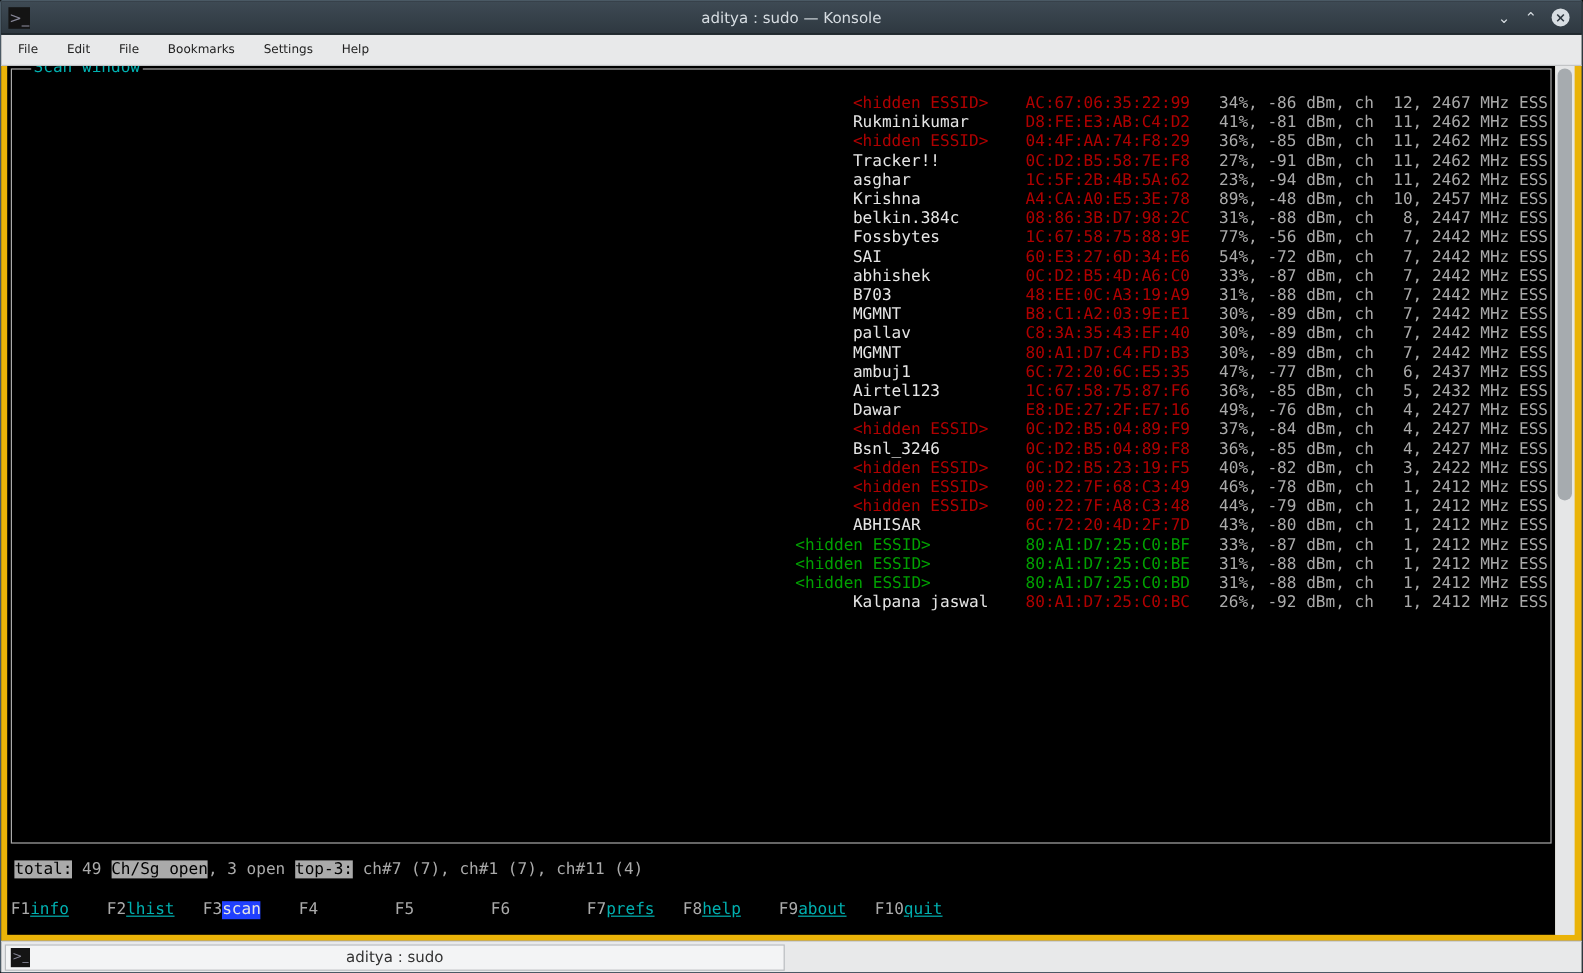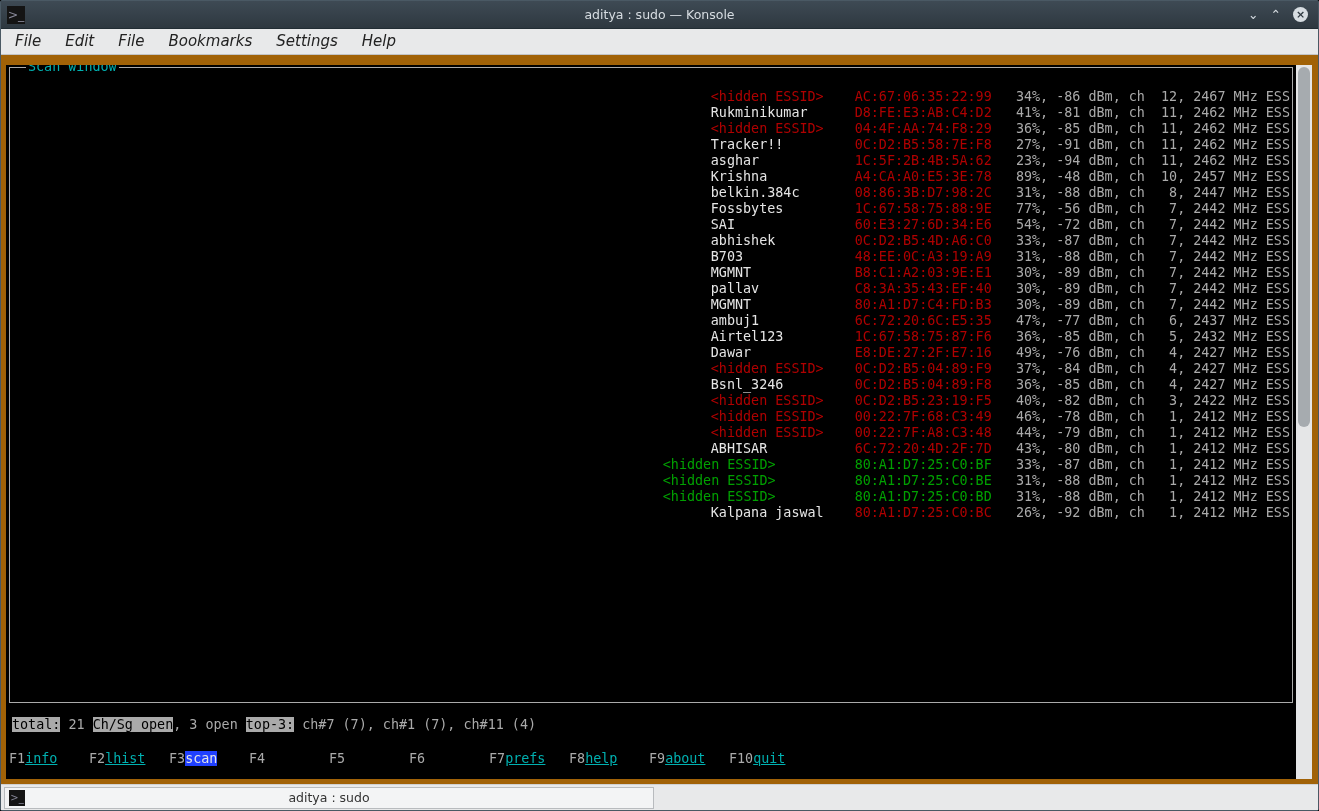--- a/index.html
+++ b/index.html
@@ -49,33 +49,32 @@
   .titlebar .controls span { cursor:default; }
   .ctrl-close {
     width:15px; height:15px; border-radius:50%; background:#d7dde2; color:#2e3840;
     display:flex; align-items:center; justify-content:center; font-size:11px; font-weight:bold;
   }
   .menubar {
     height:26px;
     background:#e8e9ea;
     color:#222;
     font-family:"Segoe UI","DejaVu Sans",sans-serif;
-    font-size:15px;
-    display:flex; align-items:flex-start;
+    font-size:10px;
+    display:flex; align-items:center;
     gap:0;
     padding:0 2px;
     border-bottom:1px solid #c2c4c6;
-    font-style:italic;
   }
   .menubar .item { padding:3px 12px; }
   .content-wrap {
     flex:1;
     display:flex;
-    background:#a16207;
-    padding:10px 6px 5px 5px;
+    background:#eab308;
+    padding:0 6px 5px 5px;
   }
   .terminal {
     flex:1;
     background:#000;
     color:#aaa;
     position:relative;
     white-space:pre;
     line-height:16px;
     letter-spacing:0px;
     padding:0;
@@ -168,21 +167,21 @@
 
   <div class="content-wrap">
     <div class="terminal">
 
       <div class="box">
         <span class="box-title">Scan window</span>
       </div>
 
       <div class="rows" id="rows"><div class="row"><span class="essid-red">&lt;hidden ESSID&gt; </span><span class="mac-red">AC:67:06:35:22:99</span><span class="stats">   34%, -86 dBm, ch  12, 2467 MHz ESS</span></div><div class="row"><span class="essid-white">Rukminikumar   </span><span class="mac-red">D8:FE:E3:AB:C4:D2</span><span class="stats">   41%, -81 dBm, ch  11, 2462 MHz ESS</span></div><div class="row"><span class="essid-red">&lt;hidden ESSID&gt; </span><span class="mac-red">04:4F:AA:74:F8:29</span><span class="stats">   36%, -85 dBm, ch  11, 2462 MHz ESS</span></div><div class="row"><span class="essid-white">Tracker!!      </span><span class="mac-red">0C:D2:B5:58:7E:F8</span><span class="stats">   27%, -91 dBm, ch  11, 2462 MHz ESS</span></div><div class="row"><span class="essid-white">asghar         </span><span class="mac-red">1C:5F:2B:4B:5A:62</span><span class="stats">   23%, -94 dBm, ch  11, 2462 MHz ESS</span></div><div class="row"><span class="essid-white">Krishna        </span><span class="mac-red">A4:CA:A0:E5:3E:78</span><span class="stats">   89%, -48 dBm, ch  10, 2457 MHz ESS</span></div><div class="row"><span class="essid-white">belkin.384c    </span><span class="mac-red">08:86:3B:D7:98:2C</span><span class="stats">   31%, -88 dBm, ch   8, 2447 MHz ESS</span></div><div class="row"><span class="essid-white">Fossbytes      </span><span class="mac-red">1C:67:58:75:88:9E</span><span class="stats">   77%, -56 dBm, ch   7, 2442 MHz ESS</span></div><div class="row"><span class="essid-white">SAI            </span><span class="mac-red">60:E3:27:6D:34:E6</span><span class="stats">   54%, -72 dBm, ch   7, 2442 MHz ESS</span></div><div class="row"><span class="essid-white">abhishek       </span><span class="mac-red">0C:D2:B5:4D:A6:C0</span><span class="stats">   33%, -87 dBm, ch   7, 2442 MHz ESS</span></div><div class="row"><span class="essid-white">B703           </span><span class="mac-red">48:EE:0C:A3:19:A9</span><span class="stats">   31%, -88 dBm, ch   7, 2442 MHz ESS</span></div><div class="row"><span class="essid-white">MGMNT          </span><span class="mac-red">B8:C1:A2:03:9E:E1</span><span class="stats">   30%, -89 dBm, ch   7, 2442 MHz ESS</span></div><div class="row"><span class="essid-white">pallav         </span><span class="mac-red">C8:3A:35:43:EF:40</span><span class="stats">   30%, -89 dBm, ch   7, 2442 MHz ESS</span></div><div class="row"><span class="essid-white">MGMNT          </span><span class="mac-red">80:A1:D7:C4:FD:B3</span><span class="stats">   30%, -89 dBm, ch   7, 2442 MHz ESS</span></div><div class="row"><span class="essid-white">ambuj1         </span><span class="mac-red">6C:72:20:6C:E5:35</span><span class="stats">   47%, -77 dBm, ch   6, 2437 MHz ESS</span></div><div class="row"><span class="essid-white">Airtel123      </span><span class="mac-red">1C:67:58:75:87:F6</span><span class="stats">   36%, -85 dBm, ch   5, 2432 MHz ESS</span></div><div class="row"><span class="essid-white">Dawar          </span><span class="mac-red">E8:DE:27:2F:E7:16</span><span class="stats">   49%, -76 dBm, ch   4, 2427 MHz ESS</span></div><div class="row"><span class="essid-red">&lt;hidden ESSID&gt; </span><span class="mac-red">0C:D2:B5:04:89:F9</span><span class="stats">   37%, -84 dBm, ch   4, 2427 MHz ESS</span></div><div class="row"><span class="essid-white">Bsnl_3246      </span><span class="mac-red">0C:D2:B5:04:89:F8</span><span class="stats">   36%, -85 dBm, ch   4, 2427 MHz ESS</span></div><div class="row"><span class="essid-red">&lt;hidden ESSID&gt; </span><span class="mac-red">0C:D2:B5:23:19:F5</span><span class="stats">   40%, -82 dBm, ch   3, 2422 MHz ESS</span></div><div class="row"><span class="essid-red">&lt;hidden ESSID&gt; </span><span class="mac-red">00:22:7F:68:C3:49</span><span class="stats">   46%, -78 dBm, ch   1, 2412 MHz ESS</span></div><div class="row"><span class="essid-red">&lt;hidden ESSID&gt; </span><span class="mac-red">00:22:7F:A8:C3:48</span><span class="stats">   44%, -79 dBm, ch   1, 2412 MHz ESS</span></div><div class="row"><span class="essid-white">ABHISAR        </span><span class="mac-red">6C:72:20:4D:2F:7D</span><span class="stats">   43%, -80 dBm, ch   1, 2412 MHz ESS</span></div><div class="row"><span class="essid-green">&lt;hidden ESSID&gt; </span><span class="mac-green">80:A1:D7:25:C0:BF</span><span class="stats">   33%, -87 dBm, ch   1, 2412 MHz ESS</span></div><div class="row"><span class="essid-green">&lt;hidden ESSID&gt; </span><span class="mac-green">80:A1:D7:25:C0:BE</span><span class="stats">   31%, -88 dBm, ch   1, 2412 MHz ESS</span></div><div class="row"><span class="essid-green">&lt;hidden ESSID&gt; </span><span class="mac-green">80:A1:D7:25:C0:BD</span><span class="stats">   31%, -88 dBm, ch   1, 2412 MHz ESS</span></div><div class="row"><span class="essid-white">Kalpana jaswal </span><span class="mac-red">80:A1:D7:25:C0:BC</span><span class="stats">   26%, -92 dBm, ch   1, 2412 MHz ESS</span></div></div>
 
-      <div class="summary"><span class="inv">total:</span><span> 21 </span><span class="inv">Ch/Sg open</span><span>, 3 open </span><span class="inv">top-3:</span><span> ch#7 (7), ch#1 (7), ch#11 (4)</span></div>
+      <div class="summary"><span class="inv">total:</span><span> 49 </span><span class="inv">Ch/Sg open</span><span>, 3 open </span><span class="inv">top-3:</span><span> ch#7 (7), ch#1 (7), ch#11 (4)</span></div>
 
       <div class="fkeys"><span class="seg"><span class="fk">F1</span><span class="lbl-u">info</span></span><span class="seg"><span class="fk">F2</span><span class="lbl-u">lhist</span></span><span class="seg"><span class="fk">F3</span><span class="sel">scan</span>  </span><span class="seg"><span class="fk">F4</span></span><span class="seg"><span class="fk">F5</span></span><span class="seg"><span class="fk">F6</span></span><span class="seg"><span class="fk">F7</span><span class="lbl-u">prefs</span></span><span class="seg"><span class="fk">F8</span><span class="lbl-u">help</span></span><span class="seg"><span class="fk">F9</span><span class="lbl-u">about</span></span><span class="seg"><span class="fk">F10</span><span class="lbl-u">quit</span></span></div>
 
     </div>
     <div class="scrollbar">
       <div class="track">
           <div class="thumb"></div>
         </div>
     </div>
   </div>

